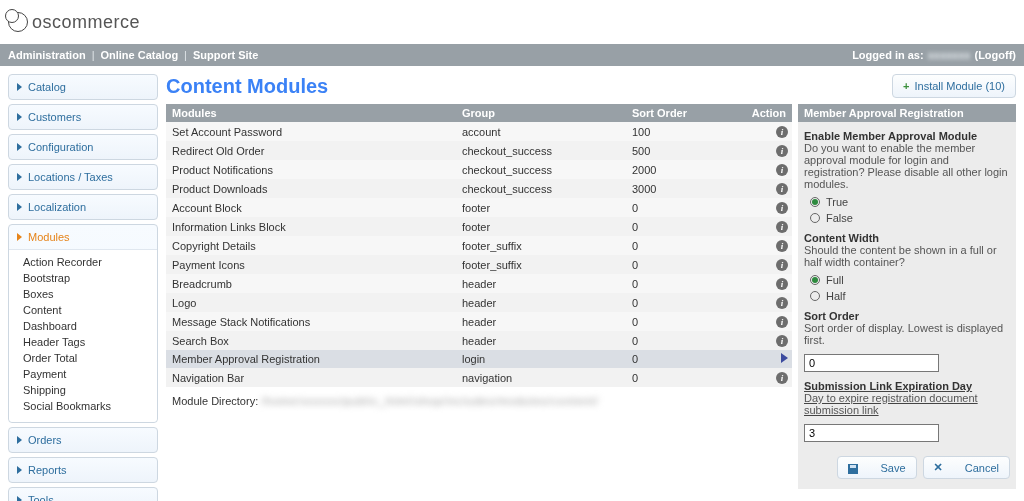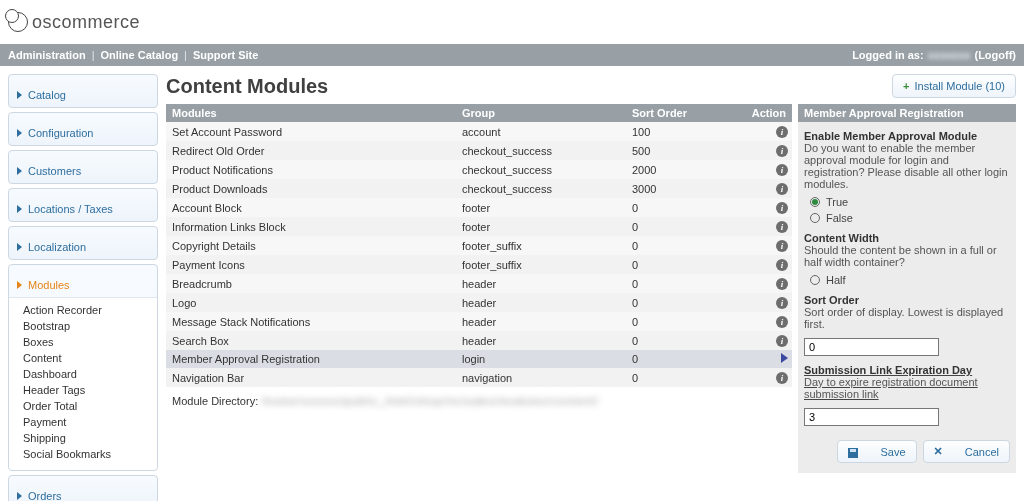--- a/index.html
+++ b/index.html
@@ -19,30 +19,30 @@
   .topnav .user { color:#e8edf0; filter: blur(2px);}
   .topnav span[data-interactable="true"] { cursor:pointer; }
 
   
   .wrap { display:flex; align-items:flex-start; padding: 8px; gap: 8px;}
   .sidebar { width: 150px; flex-shrink:0; }
   .main { flex: 1; min-width:0;}
 
   
   .navbox { border:1px solid #cdd7e1; border-radius:4px; margin-bottom:4px; background: linear-gradient(#f7fbff,#eef4fb); }
-  .navbox-hd { display:flex; align-items:center; padding: 6px 8px; cursor:pointer; color:#2e6e9e; font-weight:normal;margin-top:8px;}
+  .navbox-hd { display:flex; align-items:center; padding: 6px 8px; cursor:pointer; color:#2e6e9e; font-weight:normal;}
   .navbox-hd.active { color:#e6841a; }
   .tri { width:0;height:0;border-top:4px solid transparent;border-bottom:4px solid transparent;border-left:5px solid #2e6e9e; margin-right:6px;}
   .navbox-hd.active .tri { border-left-color:#e6841a;}
   .navbox-body { padding: 4px 8px 8px 14px; background:#fff; border-top:1px solid #e0e7ef; border-radius:0 0 4px 4px;}
   .navbox-body .sub { display:block; padding:2px 0; color:#333; cursor:pointer;}
 
   
   .title-row { display:flex; align-items:center; margin-bottom:6px;}
-  .page-title { font-size:20px; color:#404040; font-weight:bold;}
+  .page-title { font-size:20px; color:#3b82f6; font-weight:bold;}
   .install-btn { margin-left:auto; border:1px solid #cdd7e1; border-radius:4px; padding:5px 10px; background:linear-gradient(#fdfefe,#eef4fb); color:#2e6e9e; cursor:pointer; display:flex; align-items:center; gap:5px; font-size:11px;}
   .plus { color:#3b8f3b; font-weight:bold;}
 
   
   .content-row { display:flex; gap:6px; align-items:flex-start;}
   .table-wrap { flex:1; min-width:0;}
   .side-panel { width: 218px; flex-shrink:0; }
 
   
   table.mods { width:100%; border-collapse:collapse; }
@@ -104,27 +104,27 @@
     <div id="sidebar-mount">
         <div class="navbox" data-interactable="false">
           <div class="navbox-hd" data-interactable="true">
             <span class="tri" data-interactable="false"></span>
             <span data-interactable="false">Catalog</span>
           </div>
         </div>
         <div class="navbox" data-interactable="false">
           <div class="navbox-hd" data-interactable="true">
             <span class="tri" data-interactable="false"></span>
+            <span data-interactable="false">Customers</span>
+          </div>
+        </div>
+        <div class="navbox" data-interactable="false">
+          <div class="navbox-hd" data-interactable="true">
+            <span class="tri" data-interactable="false"></span>
             <span data-interactable="false">Configuration</span>
-          </div>
-        </div>
-        <div class="navbox" data-interactable="false">
-          <div class="navbox-hd" data-interactable="true">
-            <span class="tri" data-interactable="false"></span>
-            <span data-interactable="false">Customers</span>
           </div>
         </div>
         <div class="navbox" data-interactable="false">
           <div class="navbox-hd" data-interactable="true">
             <span class="tri" data-interactable="false"></span>
             <span data-interactable="false">Locations / Taxes</span>
           </div>
         </div>
         <div class="navbox" data-interactable="false">
           <div class="navbox-hd" data-interactable="true">
@@ -297,20 +297,24 @@
               </div>
               <div class="radio-row" data-interactable="true">
                 <span class="radio" data-interactable="false"></span>
                 <span data-interactable="false">False</span>
               </div>
             </div>
             <div data-interactable="false" style="margin-bottom: 8px;">
               <div class="cfg-title" data-interactable="false">Content Width</div>
               <div class="cfg-desc" data-interactable="false">Should the content be shown in a full or half width container?</div>
               <div class="radio-row" data-interactable="true">
+                <span class="radio on" data-interactable="false"></span>
+                <span data-interactable="false">Full</span>
+              </div>
+              <div class="radio-row" data-interactable="true">
                 <span class="radio" data-interactable="false"></span>
                 <span data-interactable="false">Half</span>
               </div>
             </div>
             <div data-interactable="false" style="margin-bottom: 8px;"><div class="cfg-title" data-interactable="false">Sort Order</div><div class="cfg-desc" data-interactable="false">Sort order of display. Lowest is displayed first.</div><input class="txtin" data-interactable="true" value="0" style=""></div>
             <div data-interactable="false" style="margin-bottom: 8px; text-decoration: underline;"><div class="cfg-title" data-interactable="false">Submission Link Expiration Day</div><div class="cfg-desc" data-interactable="false">Day to expire registration document submission link</div><input class="txtin" data-interactable="true" value="3" style=""></div>
             <div class="panel-actions">
             <div class="btn" data-interactable="true">
               <span class="disk-ico" data-interactable="false"></span>
               <span data-interactable="false">Save</span>

